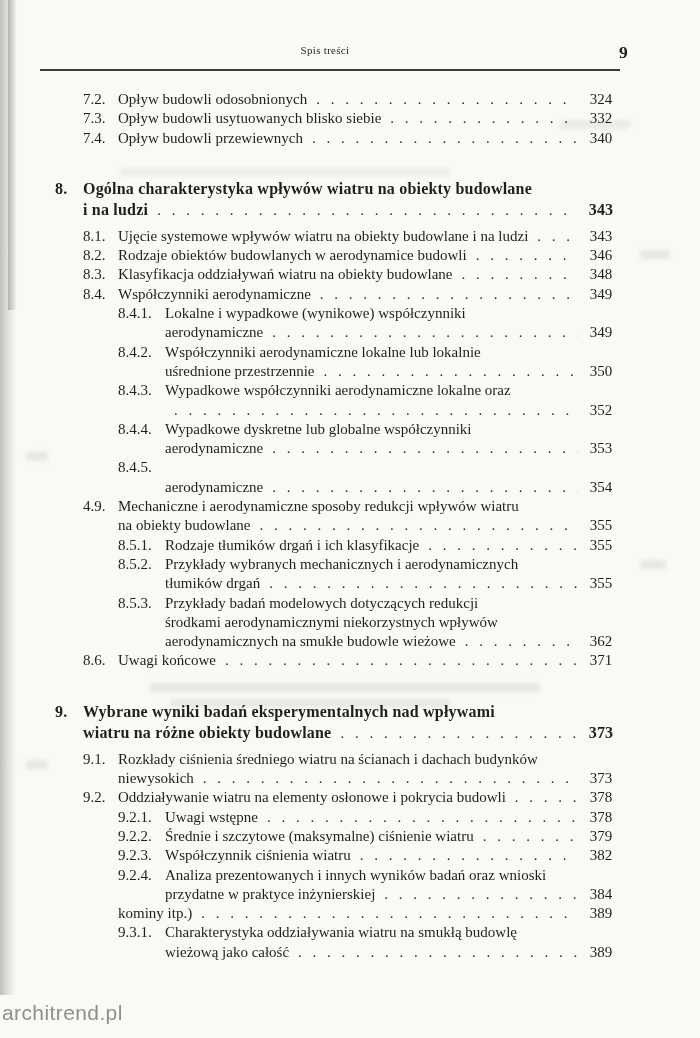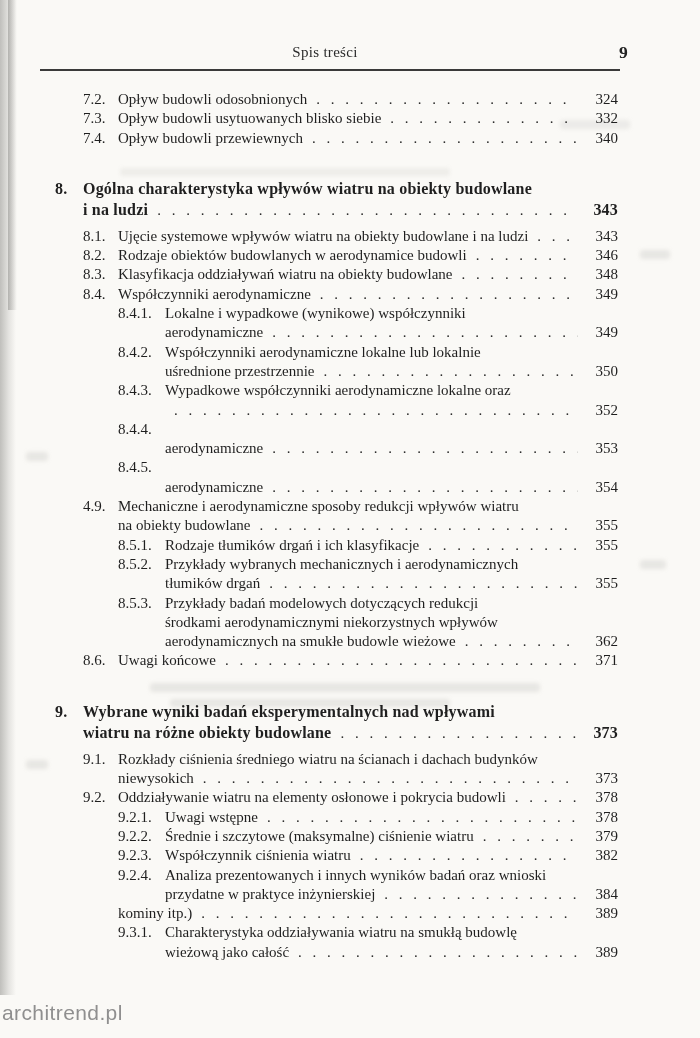--- a/index.html
+++ b/index.html
@@ -17,21 +17,21 @@
     background:linear-gradient(90deg, rgba(96,96,92,0.38), rgba(96,96,92,0.14) 55%, rgba(96,96,92,0));
   }
   .edge-shadow-top {
     position:absolute; left:8px; top:0; width:9px; height:310px;
     background:linear-gradient(90deg, rgba(70,70,66,0.30), rgba(70,70,66,0));
   }
 
   
   .header-title {
     position:absolute; top:44px; left:0; right:50px; text-align:center;
-    font-size:15px; color:#2b2b2b; letter-spacing:0.3px;
+    font-size:11px; color:#2b2b2b; letter-spacing:0.3px;
   }
   .header-page {
     position:absolute; top:42px; left:619px;
     font-size:17.5px; font-weight:700; color:#222;
   }
   .header-rule {
     position:absolute; top:69px; left:40px; width:580px; height:0;
     border-top:2px solid #3a3a3a;
   }
 
@@ -44,21 +44,21 @@
   .num { flex:0 0 auto; }
   .lvl0 > .line > .num { width:28px; }
   .lvl1 > .line { margin-left:28px; } .lvl1 > .line > .num { width:35px; }
   .lvl2 > .line { margin-left:63px; } .lvl2 > .line > .num { width:47px; }
   .txt { flex:0 1 auto; white-space:nowrap; }
   .dots {
     flex:1 1 0; min-width:0; overflow:hidden; white-space:nowrap;
     margin:0 6px 0 9px; letter-spacing:3.5px; color:#2b2b2b;
     font-weight:400; font-size:15px;
   }
-  .pg { flex:0 0 auto; min-width:34px; text-align:right; }
+  .pg { flex:0 0 auto; min-width:34px; text-align:center; }
 
   
   .ghost { position:absolute; background:rgba(135,135,128,0.16); filter:blur(2.2px); border-radius:3px; }
   .g1 { left:150px; top:683px; width:390px; height:9px; }
   .g2 { left:170px; top:699px; width:280px; height:8px; }
   .g3 { left:640px; top:250px; width:30px; height:9px; }
   .g4 { left:640px; top:560px; width:26px; height:9px; }
   .g5 { left:26px;  top:452px; width:22px; height:9px; }
   .g6 { left:26px;  top:760px; width:22px; height:9px; }
   .g7 { left:560px; top:120px; width:70px; height:9px; background:rgba(135,135,128,0.12); }
@@ -191,20 +191,21 @@
         </div>
         <div class="line">
           <span class="num"></span>
           <span class="dots">. . . . . . . . . . . . . . . . . . . . . . . . . . . . . . . . . . . . . . . . . . . . . . . . . . . . . . . . . . . . </span>
           <span class="pg">352</span>
         </div>
       </div>
       <div class="entry lvl2">
         <div class="line">
           <span class="num">8.4.4.</span>
+          <span class="txt">Wypadkowe dyskretne lub globalne współczynniki</span>
         </div>
         <div class="line">
           <span class="num"></span>
           <span class="txt">aerodynamiczne</span>
           <span class="dots">. . . . . . . . . . . . . . . . . . . . . . . . . . . . . . . . . . . . . . . . . . . . . . . . . . . . . . . . . . . . </span>
           <span class="pg">353</span>
         </div>
       </div>
       <div class="entry lvl2">
         <div class="line">

